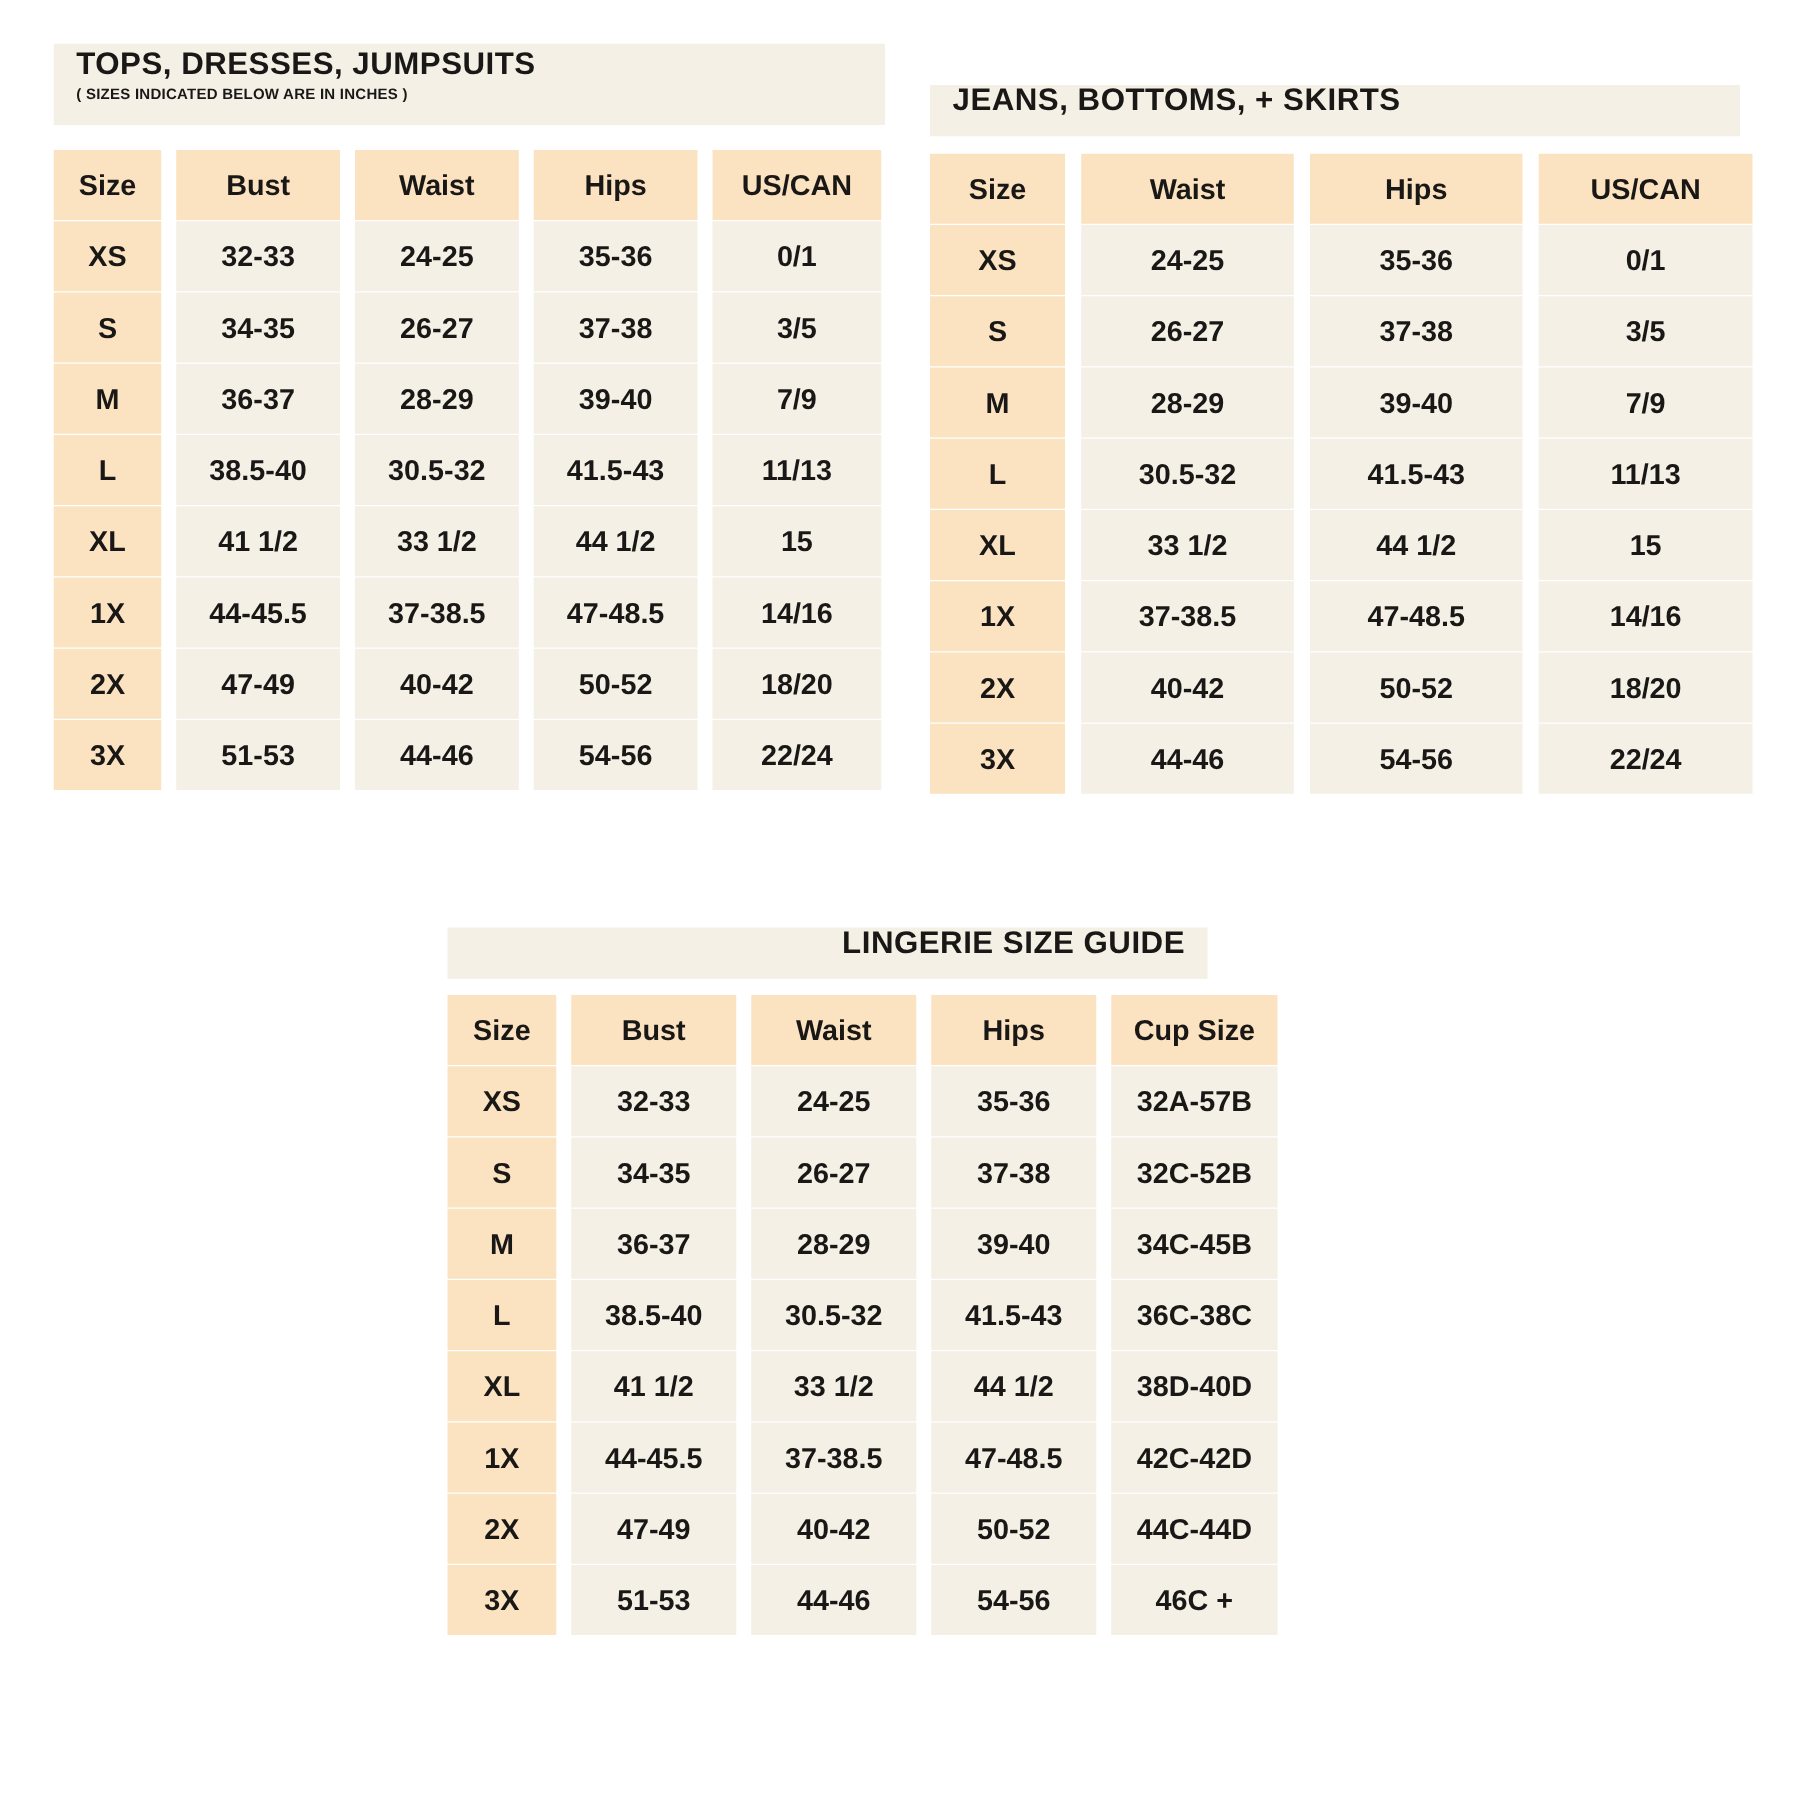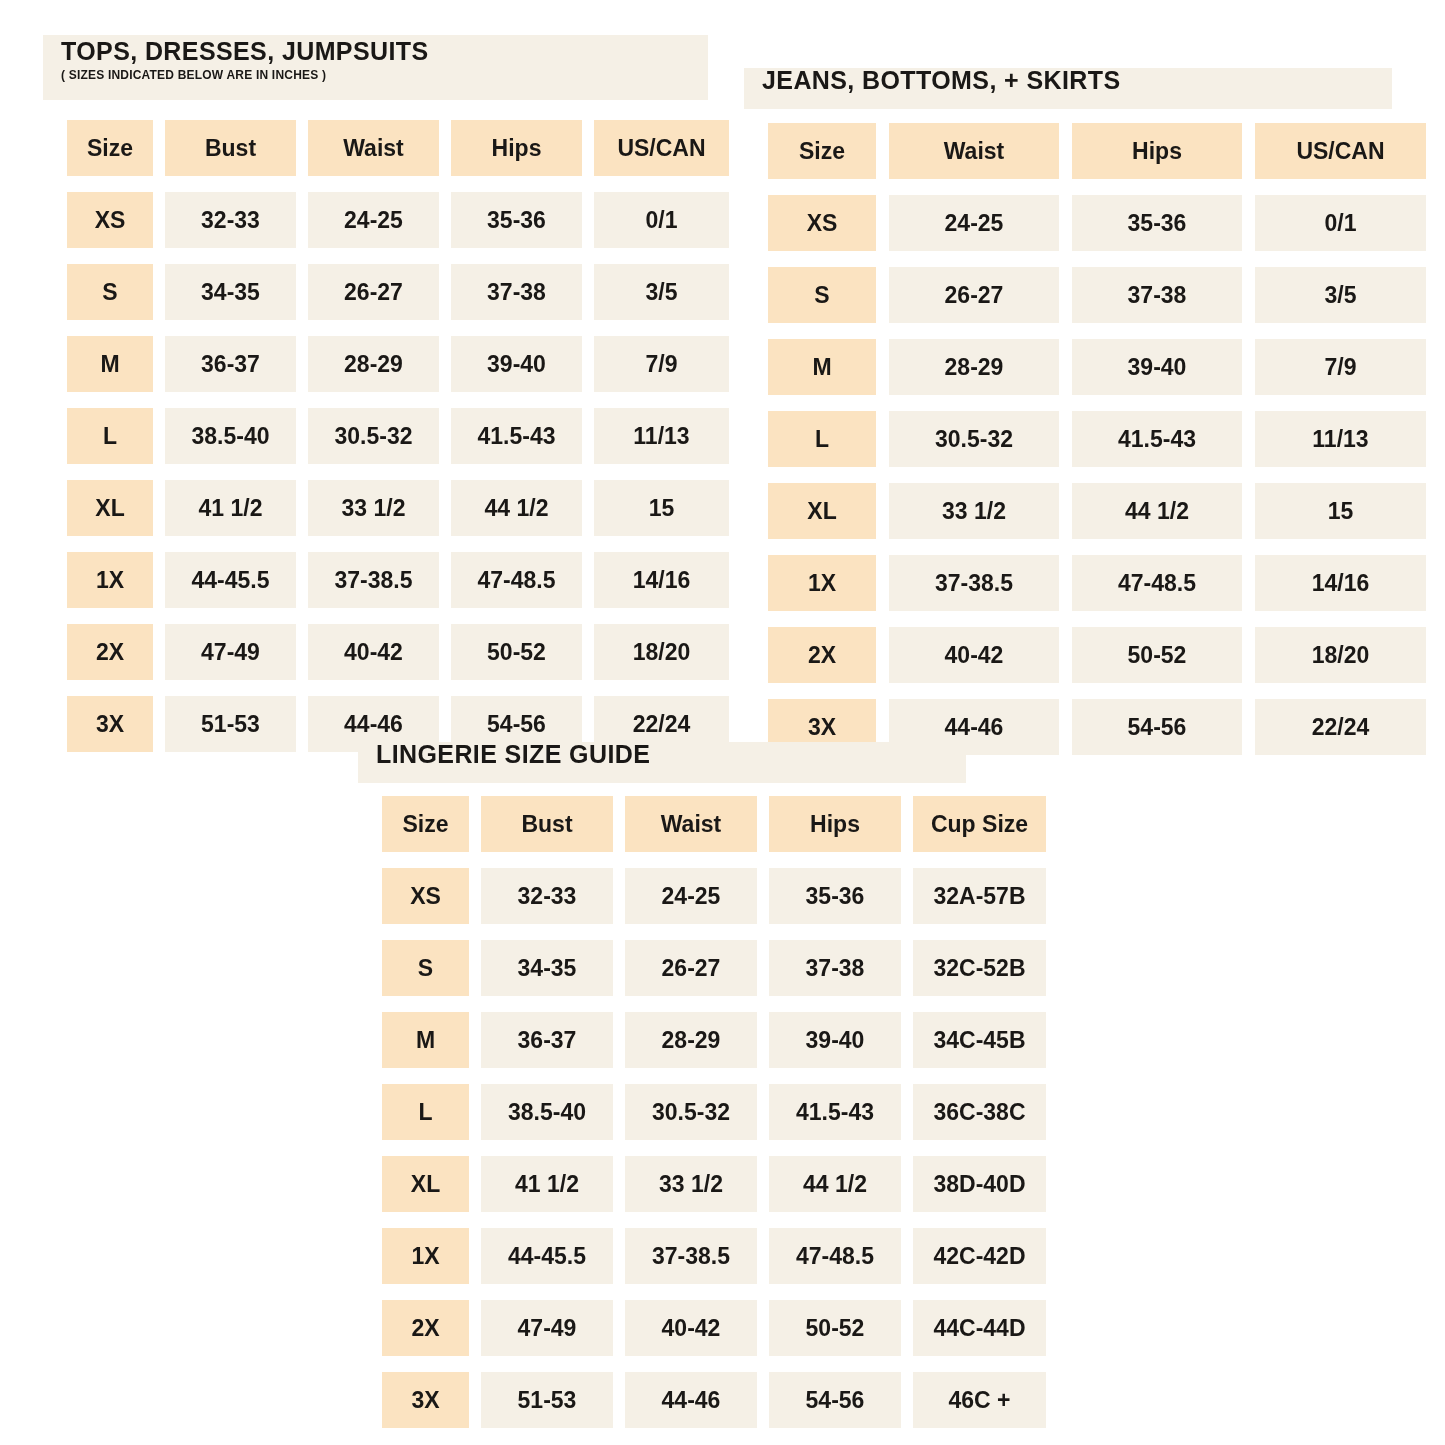--- a/index.html
+++ b/index.html
@@ -40,22 +40,21 @@
   .band-subtitle{
     font-size:12px;
     font-weight:800;
     letter-spacing:0.2px;
     color:var(--ink);
     margin-top:2px;
     white-space:nowrap;
   }
   .grid{
     display:grid;
-    row-gap:16px;
-    margin-left:24px;
+    row-gap:1px;
   }
   .cell{
     height:56px;
     display:flex;
     align-items:center;
     justify-content:center;
     font-size:23px;
     font-weight:700;
     background:var(--beige);
     white-space:nowrap;
@@ -72,21 +71,21 @@
   }
   
   .t2{left:744px;top:68px;width:648px;}
   .t2 .band{height:41px;}
   .t2 .grid{
     margin-top:14px;
     grid-template-columns:108px 170px 170px 171px;
     column-gap:13px;
   }
   
-  .t3{left:358px;top:742px;width:608px;}
+  .t3{left:358px;top:742px;width:608px;text-align:right;}
   .t3 .band{height:41px;}
   .t3 .grid{
     margin-top:13px;
     grid-template-columns:87px 132px 132px 132px 133px;
     column-gap:12px;
   }
 </style>
 </head>
 <body>
 

